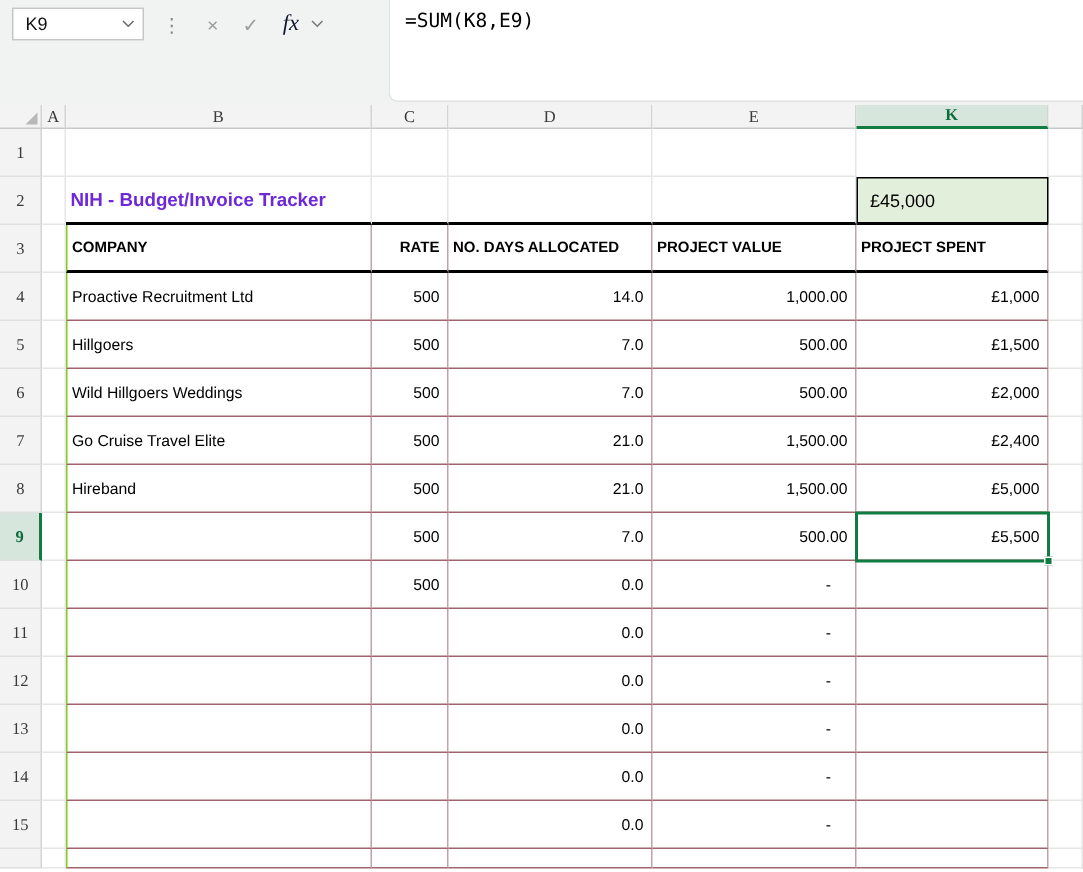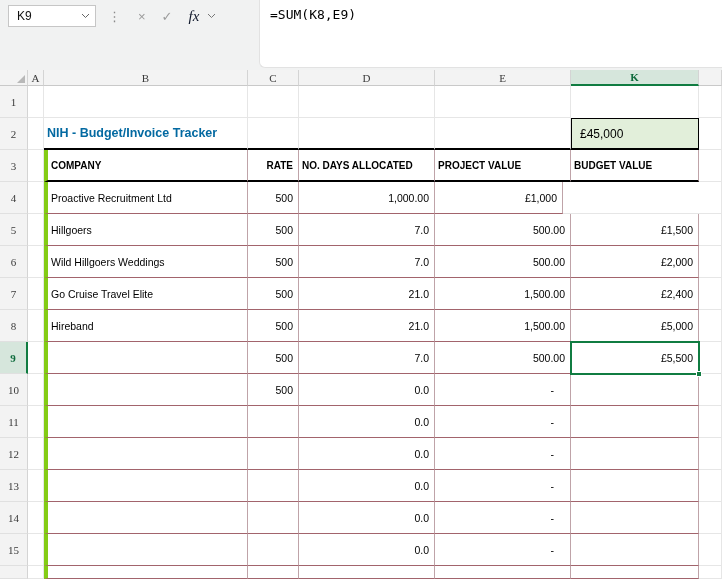--- a/index.html
+++ b/index.html
@@ -44,23 +44,23 @@
 
   .c { display:flex; align-items:center; font-size:10.5px; color:#000;
     border-right:1px solid #e6e6e6; border-bottom:1px solid #e6e6e6;
     overflow:hidden; white-space:nowrap; padding-left:3px; }
   .num { justify-content:flex-end; padding-right:5px; padding-left:0;text-align:center; }
   .dash { padding-right:16px; }
   .nbb { border-bottom:none; }
 
   
   .tc { border-right:1px solid #bfa3a8; border-bottom:1px solid #a2646c; }
-  .tl { border-left:4px solid #84cc16;text-align:center; }
+  .tl { border-left:1px solid #84cc16;text-align:center; }
   .bb2 { border-bottom:2px solid #000; }
-  .title-cell { font-weight:bold; font-size:12.5px; color:#0369a1; }
+  .title-cell { font-weight:bold; font-size:12.5px; color:#6d28d9; }
   .k2cell { background:#e2efda; border-top:1px solid #000; border-left:1px solid #000;
     border-right:1px solid #000; border-bottom:2px solid #000; font-size:12px; padding-left:8px; }
   .h3 { font-weight:bold; font-size:10px; border-bottom:2px solid #000; border-right:1px solid #bfa3a8; }
 
   
   .sel-box { position:absolute; left:570px; top:341px; width:130px; height:34px;
     border:2px solid #107c41; z-index:5; pointer-events:none; }
   .fill-handle { position:absolute; right:-4px; bottom:-4px; width:6px; height:6px;
     background:#107c41; border:1px solid #fff; pointer-events:auto; }
 </style>
@@ -129,30 +129,31 @@
       <div class="c wX"></div>
     </div>
 
     <div class="r">
       <div class="rh">3</div>
       <div class="c wA"></div>
       <div class="c wB h3 tl">COMPANY</div>
       <div class="c wC h3 num">RATE</div>
       <div class="c wD h3">NO. DAYS ALLOCATED</div>
       <div class="c wE h3">PROJECT VALUE</div>
-      <div class="c wK h3">BUDGET VALUE</div>
+      <div class="c wK h3">PROJECT SPENT</div>
       <div class="c wX"></div>
     </div>
 
     <div>
         <div class="r">
           <div class="rh">4</div>
           <div class="c wA"></div>
           <div class="c wB tc tl">Proactive Recruitment Ltd</div>
           <div class="c wC tc num">500</div>
+          <div class="c wD tc num">14.0</div>
           <div class="c wE tc num">1,000.00</div>
           <div class="c wK tc num">£1,000</div>
           <div class="c wX"></div>
         </div>
         <div class="r">
           <div class="rh">5</div>
           <div class="c wA"></div>
           <div class="c wB tc tl">Hillgoers</div>
           <div class="c wC tc num">500</div>
           <div class="c wD tc num">7.0</div>

